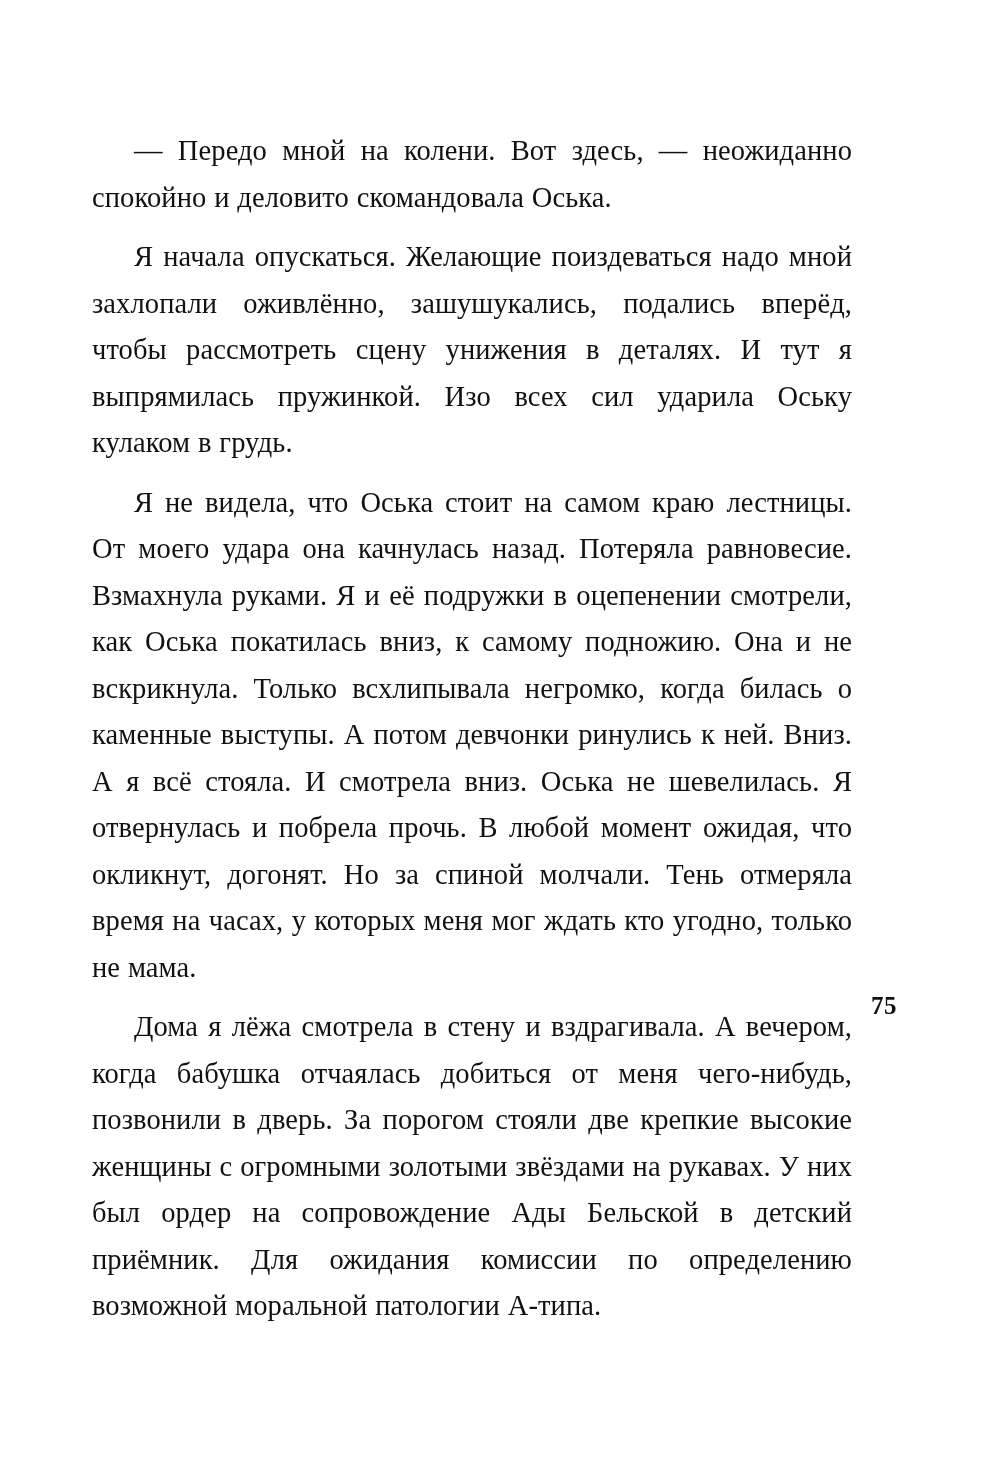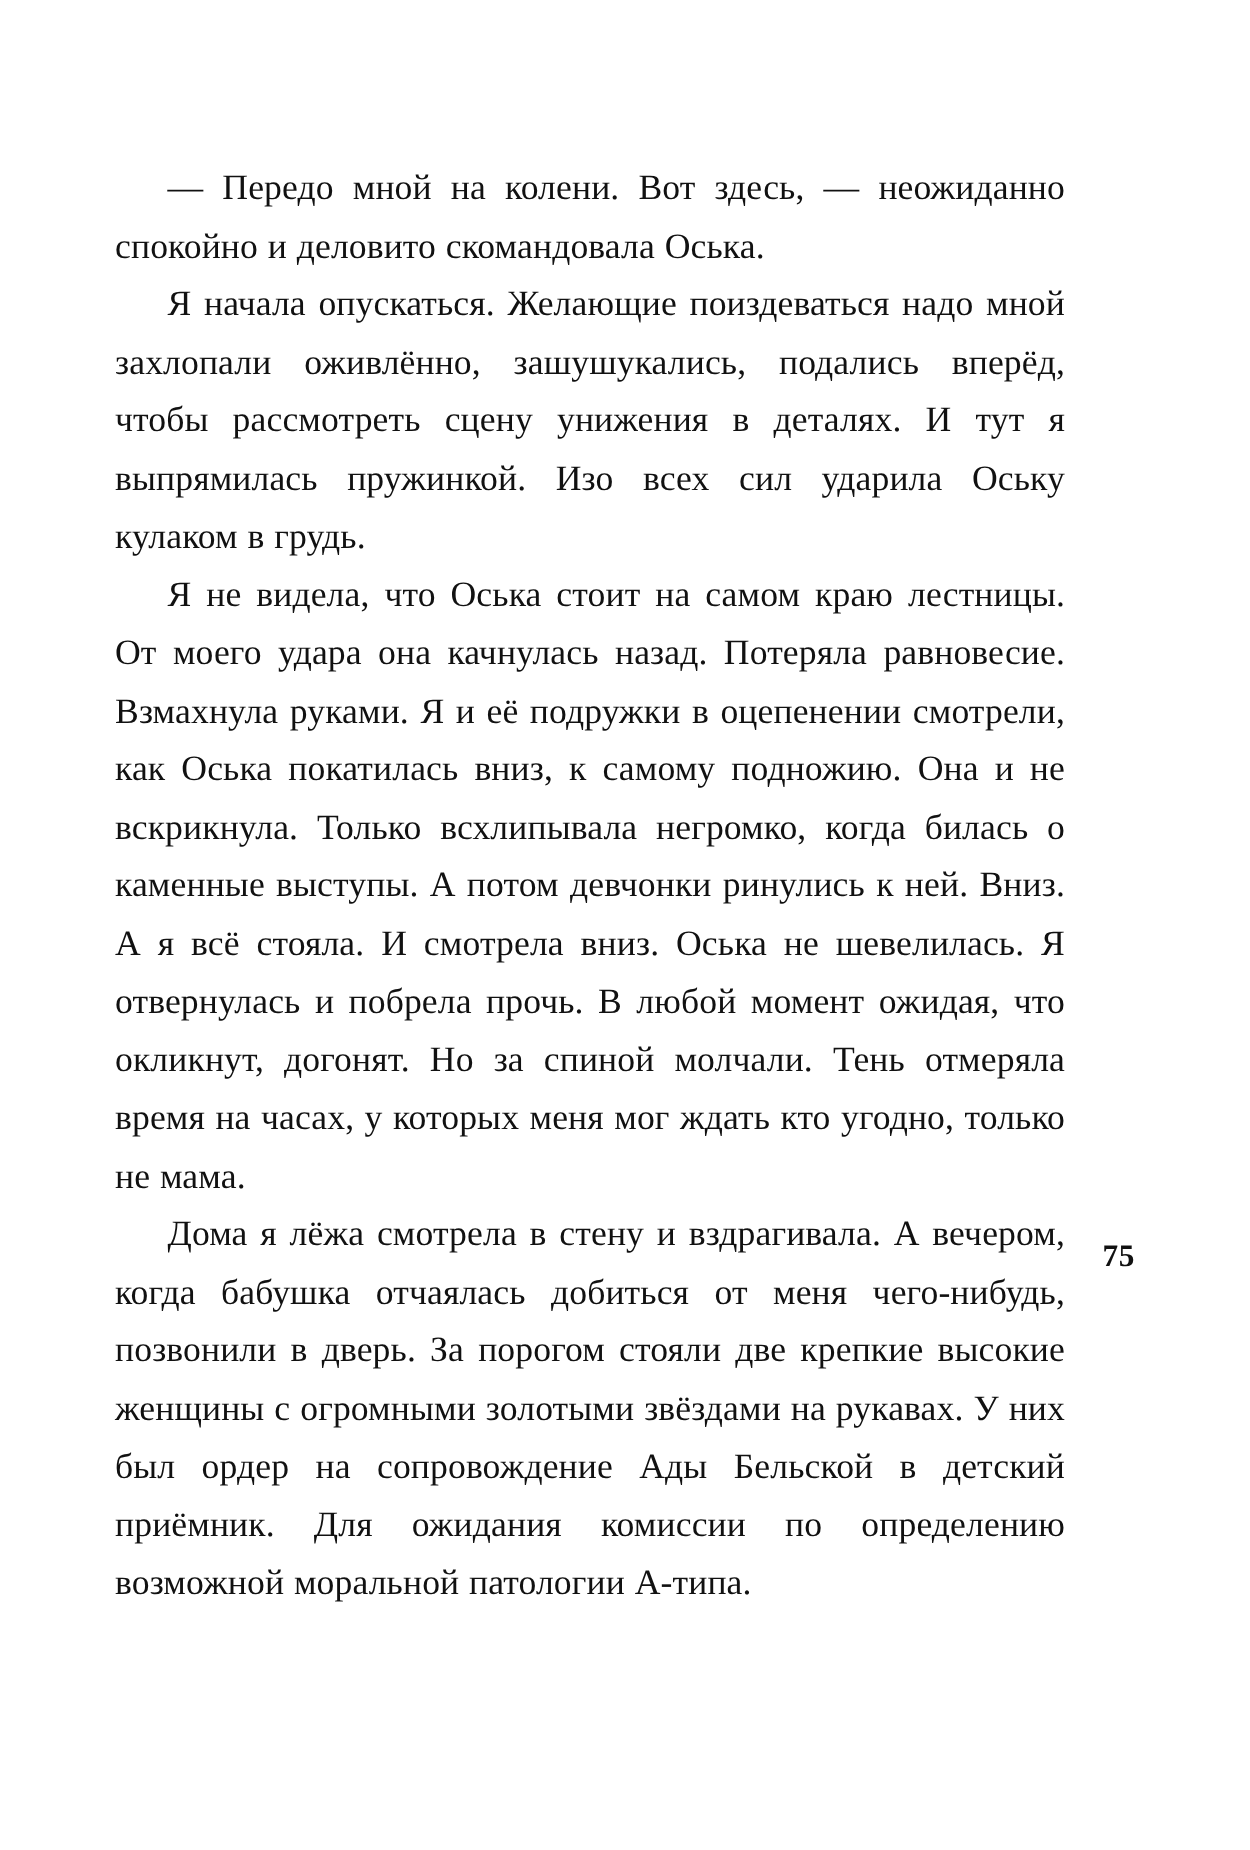--- a/index.html
+++ b/index.html
@@ -34,25 +34,25 @@
     font-size: 28.5px;
     line-height: 46.5px;
     text-align: justify;
     text-indent: 42px;
     letter-spacing: 0.1px;
     word-spacing: 0.6px;
     -webkit-hyphens: manual;
     hyphens: manual;
   }
   .para + .para {
-    margin-top: 0;
+    margin-top: 13px;
   }
   .page-number {
     position: absolute;
-    right: 92px;
+    right: 103px;
     bottom: 92px;
     font-size: 25px;
     font-weight: bold;
     font-family: "Liberation Serif", serif;
     color: #111111;
     letter-spacing: 0.5px;
   }
 </style>
 </head>
 <body>

